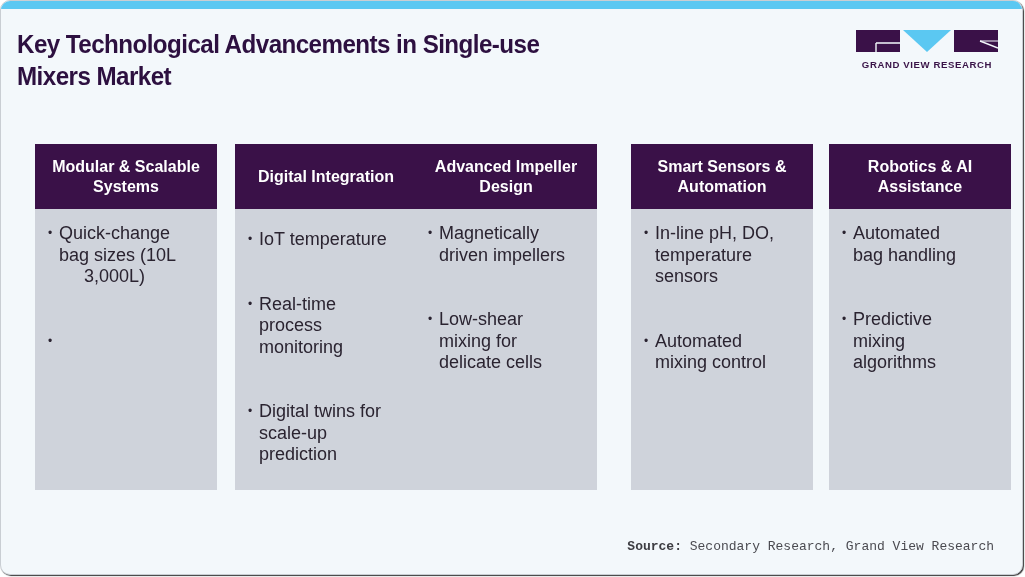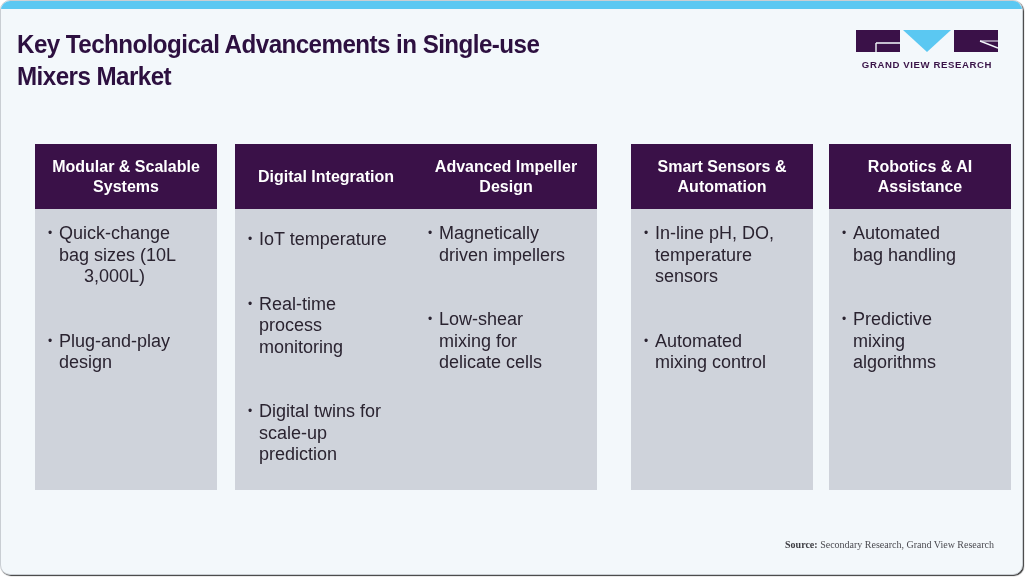--- a/index.html
+++ b/index.html
@@ -44,21 +44,21 @@
   .item {
     position: relative; padding-left: 13px;
     font-family: "Liberation Sans", sans-serif; font-size: 18px; line-height: 21.5px;
     color: #2a2330; margin-bottom: 21px;
   }
   .item .bullet {
     position: absolute; left: 2px; top: 0; font-size: 12px; line-height: 21.5px; color: #2a2330;
   }
   .source {
     position: absolute; right: 28px; top: 538px;
-    font-family: Liberation Serif, serif; font-size: 10px; color: #4a4a50; white-space: nowrap;
+    font-family: Liberation Mono, monospace; font-size: 13px; color: #4a4a50; white-space: nowrap;
   }
   .source b { color: #3d3d42; font-weight: 700; }
 </style>
 </head>
 <body>
 
 <div class="frame">
   <div class="topbar"></div>
 
   <h1 class="title">
@@ -83,21 +83,20 @@
     <div class="col" style="left:0px;">
       <div class="col-head">Modular &amp; Scalable Systems</div>
       <div class="col-body">
         <div class="item">
           <span class="bullet">•</span>
           <span>Quick-change<br>bag sizes (10L<br>&nbsp;&nbsp;&nbsp;&nbsp;&nbsp;3,000L)</span>
           
         </div>
         <div class="item" style="margin-top:43px;">
           <span class="bullet">•</span>
-          <span>Plug-and-play design</span>
         </div>
       </div>
     </div>
 
     <div class="col" style="left:200px;">
       <div class="col-head">Digital Integration</div>
       <div class="col-body" style="padding-top:20px;">
         <div class="item">
           <span class="bullet">•</span>
           <span>IoT temperature</span>

